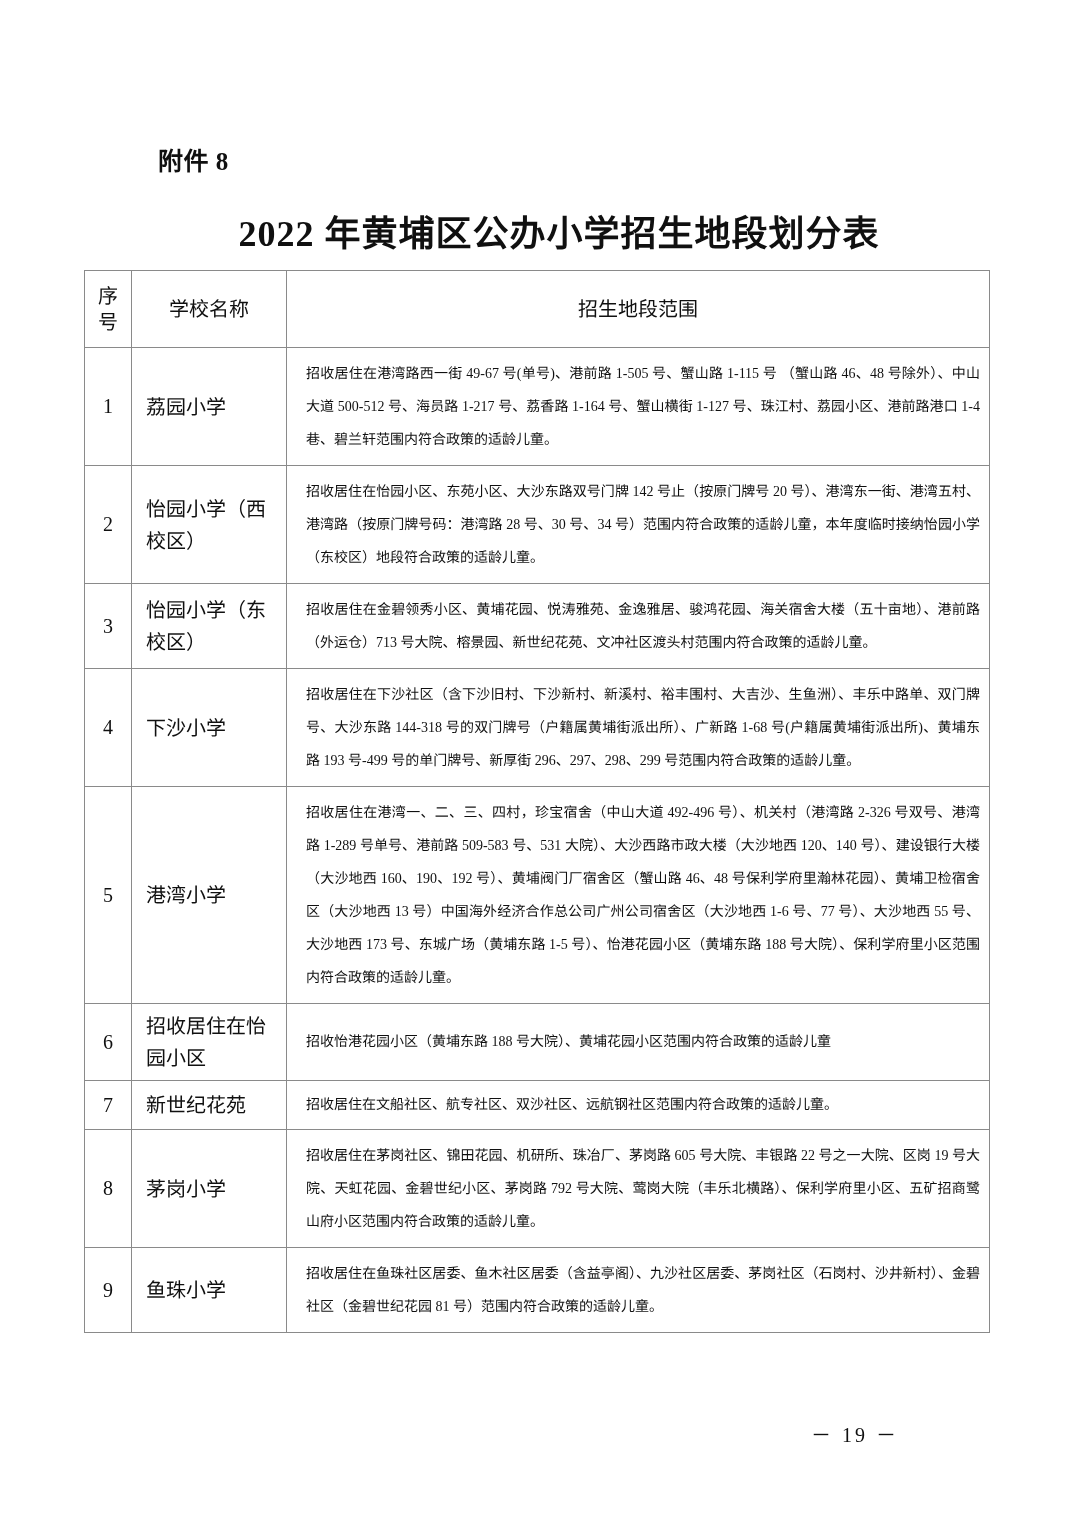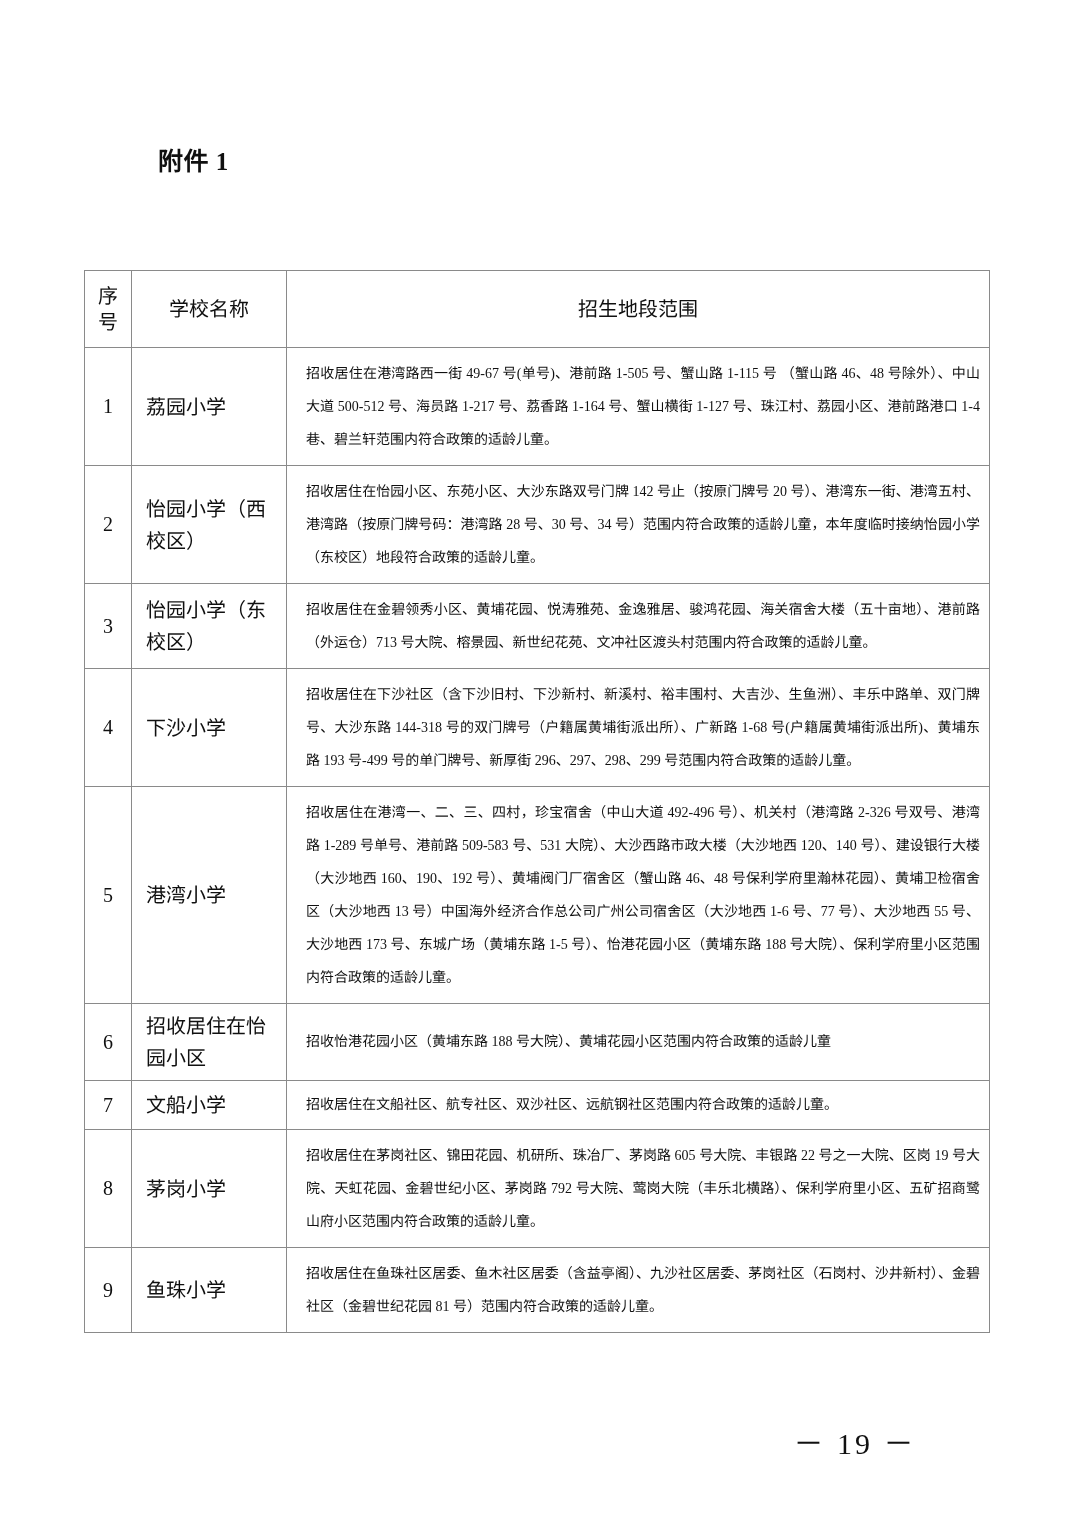--- a/index.html
+++ b/index.html
@@ -108,33 +108,34 @@
   
   td.cell-range.single { line-height: 30px; }
 
   
   .page-number {
     position: absolute;
     left: 0;
     right: 0;
     top: 1419px;
     text-align: center;
-    font-size: 30px;
+    font-size: 20px;
     letter-spacing: 3px;
     padding-left: 630px;
     white-space: nowrap;
   }
 </style>
 </head>
 <body>
 
 <div class="page">
 
-  <div class="attachment-label">附件 1</div>
-
+  <div class="attachment-label">附件 8</div>
+
+  <div class="doc-title">2022 年黄埔区公办小学招生地段划分表</div>
 
   <div class="table-wrap">
     <table class="zoning">
       <colgroup>
         <col class="c-index">
         <col class="c-school">
         <col class="c-range">
       </colgroup>
       <thead>
         <tr>
@@ -169,21 +170,21 @@
             <td class="cell-school">港湾小学</td>
             <td class="cell-range">招收居住在港湾一、二、三、四村，珍宝宿舍（中山大道 492-496 号）、机关村（港湾路 2-326 号双号、港湾路 1-289 号单号、港前路 509-583 号、531 大院）、大沙西路市政大楼（大沙地西 120、140 号）、建设银行大楼（大沙地西 160、190、192 号）、黄埔阀门厂宿舍区（蟹山路 46、48 号保利学府里瀚林花园）、黄埔卫检宿舍区（大沙地西 13 号）中国海外经济合作总公司广州公司宿舍区（大沙地西 1-6 号、77 号）、大沙地西 55 号、大沙地西 173 号、东城广场（黄埔东路 1-5 号）、怡港花园小区（黄埔东路 188 号大院）、保利学府里小区范围内符合政策的适龄儿童。</td>
           </tr>
           <tr>
             <td class="cell-index">6</td>
             <td class="cell-school">招收居住在怡园小区</td>
             <td class="cell-range single">招收怡港花园小区（黄埔东路 188 号大院）、黄埔花园小区范围内符合政策的适龄儿童</td>
           </tr>
           <tr>
             <td class="cell-index">7</td>
-            <td class="cell-school">文船小学</td>
+            <td class="cell-school">新世纪花苑</td>
             <td class="cell-range single">招收居住在文船社区、航专社区、双沙社区、远航钢社区范围内符合政策的适龄儿童。</td>
           </tr>
           <tr>
             <td class="cell-index">8</td>
             <td class="cell-school">茅岗小学</td>
             <td class="cell-range">招收居住在茅岗社区、锦田花园、机研所、珠冶厂、茅岗路 605 号大院、丰银路 22 号之一大院、区岗 19 号大院、天虹花园、金碧世纪小区、茅岗路 792 号大院、莺岗大院（丰乐北横路）、保利学府里小区、五矿招商鹭山府小区范围内符合政策的适龄儿童。</td>
           </tr>
           <tr>
             <td class="cell-index">9</td>
             <td class="cell-school">鱼珠小学</td>

